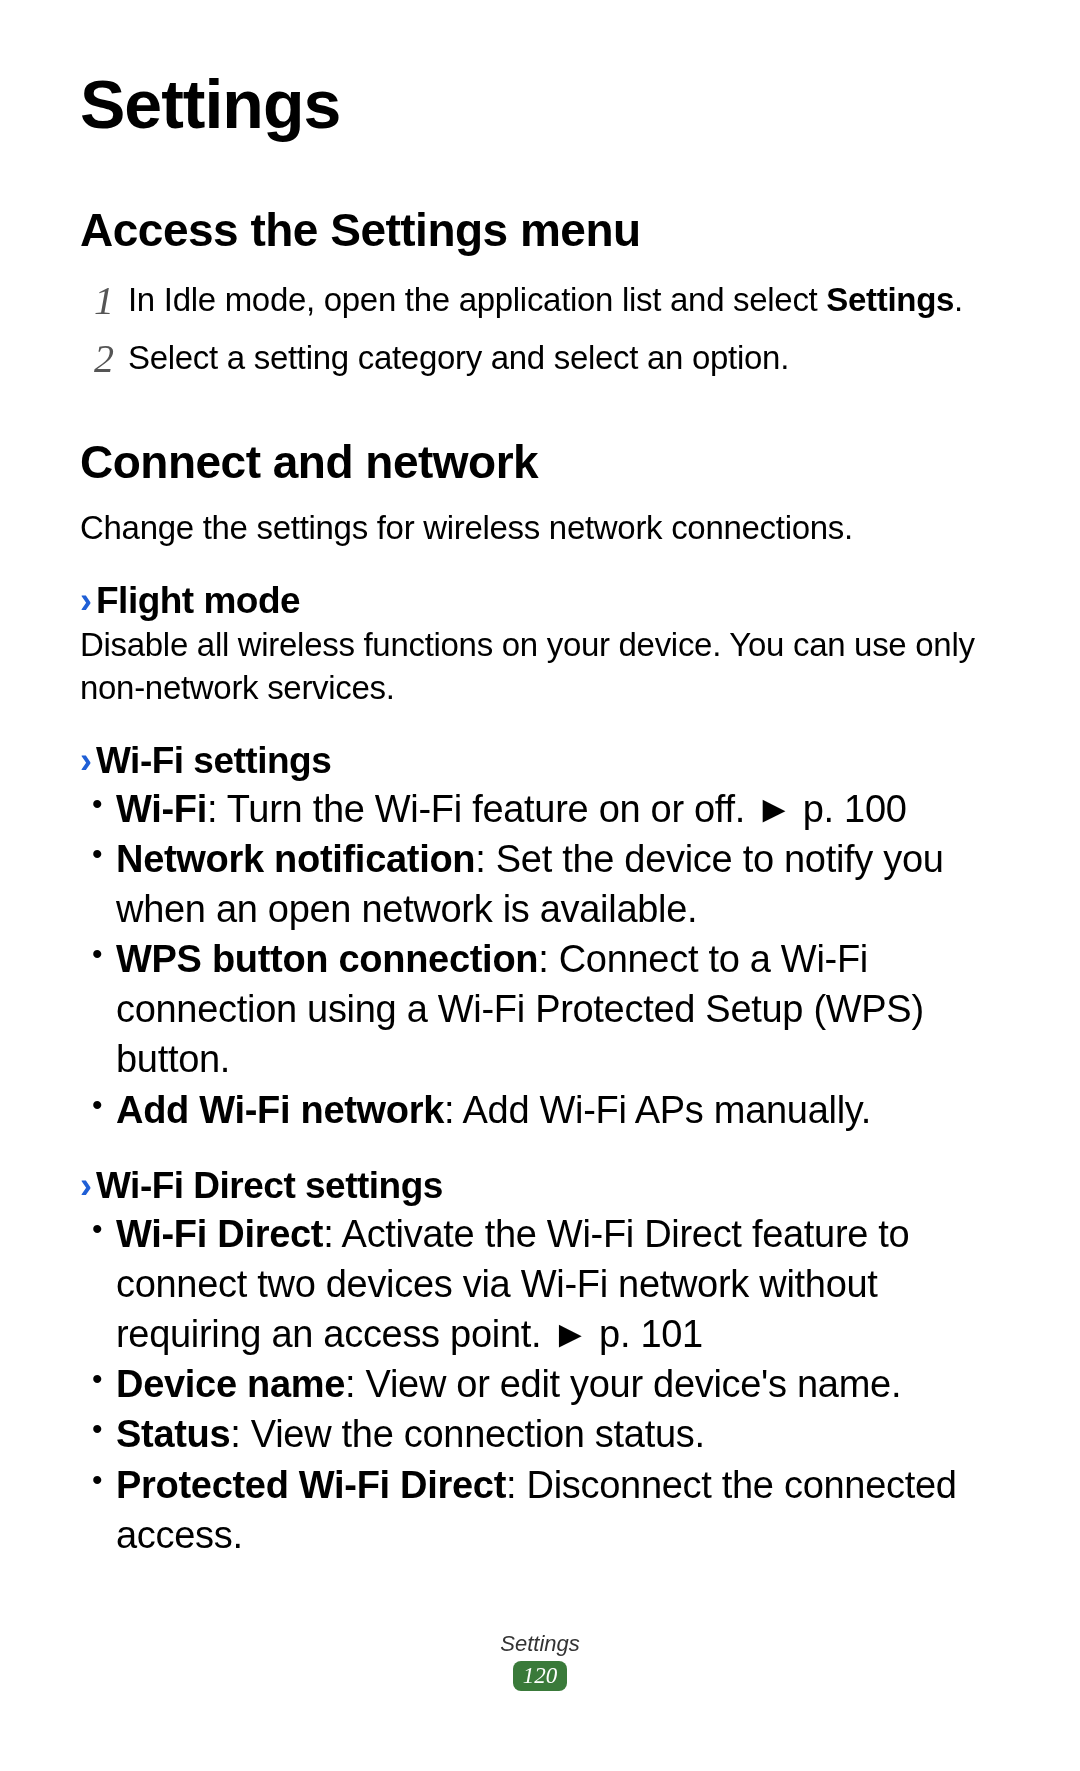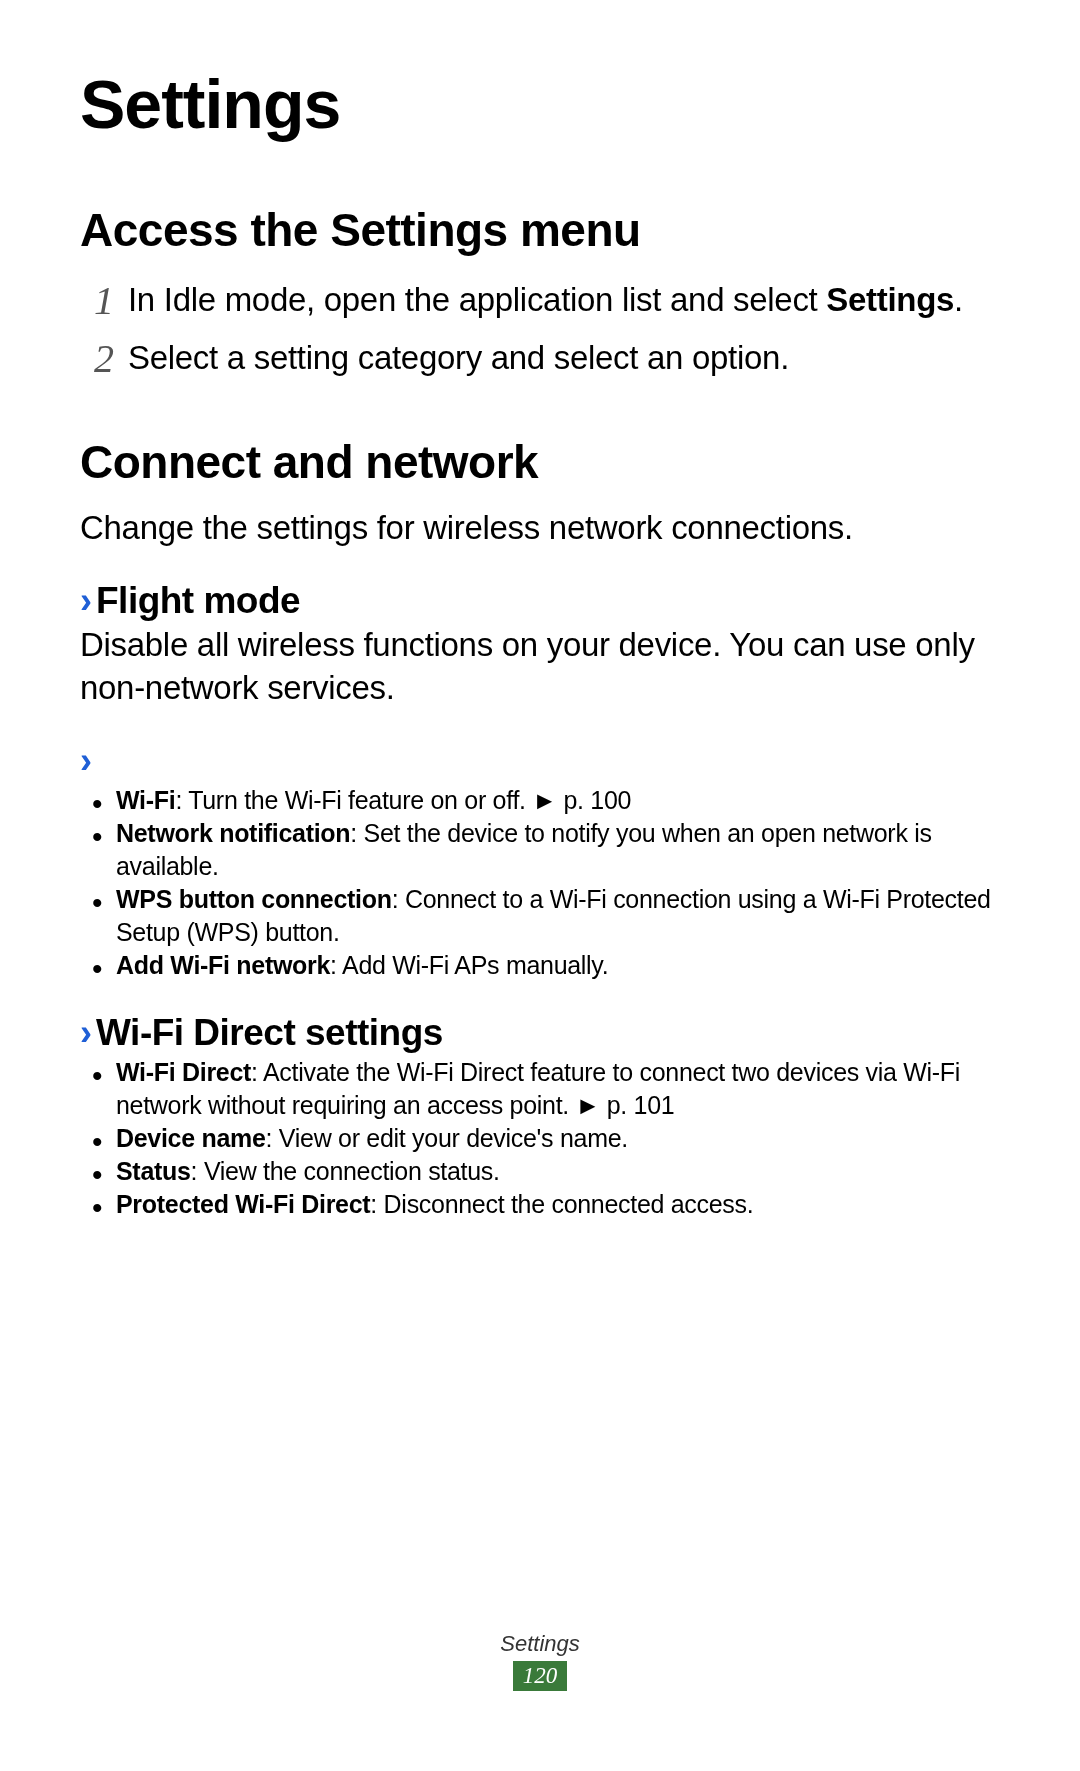--- a/index.html
+++ b/index.html
@@ -74,21 +74,21 @@
       font-size: 37px;
       font-weight: bold;
       letter-spacing: -0.5px;
       text-align: center;
     }
     .bullet-list {
       list-style: none;
       padding-left: 6px;
     }
     .bullet-item {
-      font-size: 25px;
+      font-size: 38px;
       line-height: 1.32;
       position: relative;
       padding-left: 30px;
       letter-spacing: -0.3px;
     }
     .bullet-item::before {
       content: "•";
       position: absolute;
       left: 6px;
       font-size: 30px;
@@ -109,21 +109,21 @@
       color: #333;
       margin-bottom: 4px;
     }
     .page-badge {
       display: inline-block;
       background: #3a7a3a;
       color: #fff;
       font-size: 23px;
       font-style: italic;
       padding: 2px 10px;
-      border-radius: 0;
+      border-radius: 8px;
       font-family: "Times New Roman", Georgia, serif;
     }
   </style>
 </head>
 <body>
 
 <h1 class="page-title">Settings</h1>
 
 <h2 class="section-heading">Access the Settings menu</h2>
 
@@ -146,20 +146,21 @@
 <p class="body-text">Change the settings for wireless network connections.</p>
 
 <div class="sub-heading">
   <span class="chevron">›</span>
   <span class="sub-heading-text">Flight mode</span>
 </div>
 <p class="body-text">Disable all wireless functions on your device. You can use only non-network services.</p>
 
 <div class="sub-heading">
   <span class="chevron">›</span>
+  <span class="sub-heading-text">Wi-Fi settings</span>
 </div>
 <ul class="bullet-list">
   <li class="bullet-item"><span class="bold">Wi-Fi</span><span>: Turn the Wi-Fi feature on or off. ► p. 100</span></li>
   <li class="bullet-item"><span class="bold">Network notification</span><span>: Set the device to notify you when an open network is available.</span></li>
   <li class="bullet-item"><span class="bold">WPS button connection</span><span>: Connect to a Wi-Fi connection using a Wi-Fi Protected Setup (WPS) button.</span></li>
   <li class="bullet-item"><span class="bold">Add Wi-Fi network</span><span>: Add Wi-Fi APs manually.</span></li>
 </ul>
 
 <div class="sub-heading">
   <span class="chevron">›</span>

